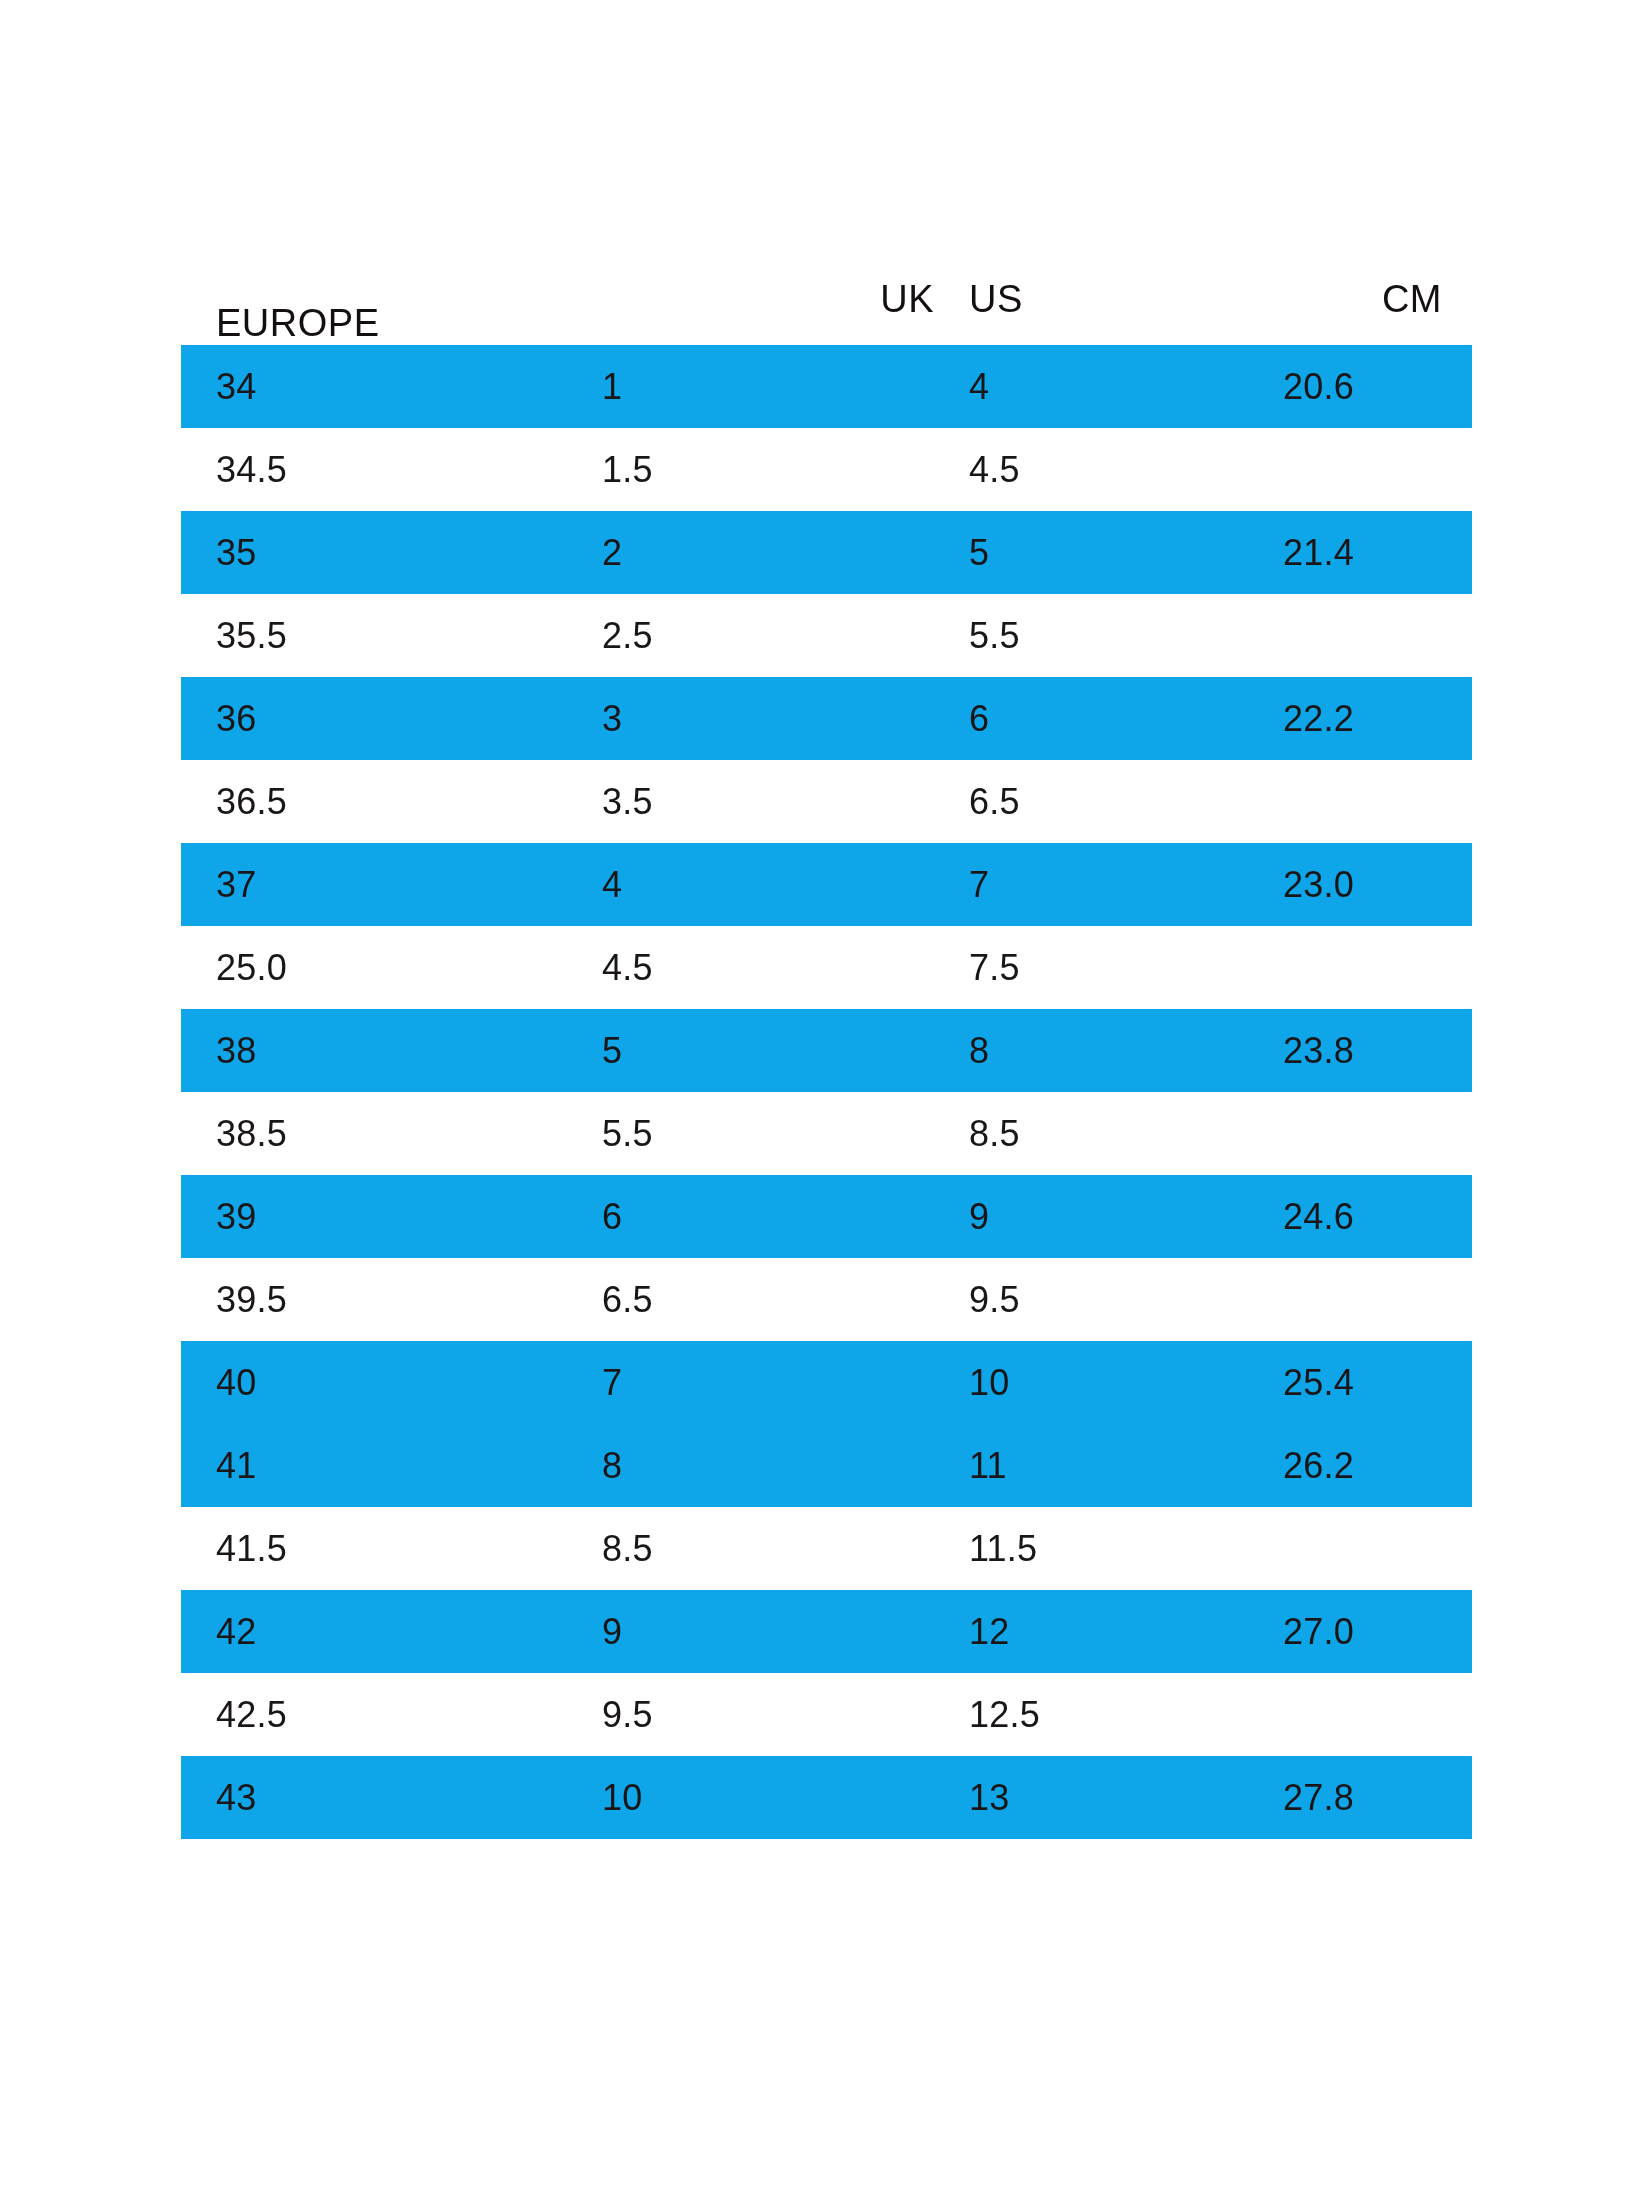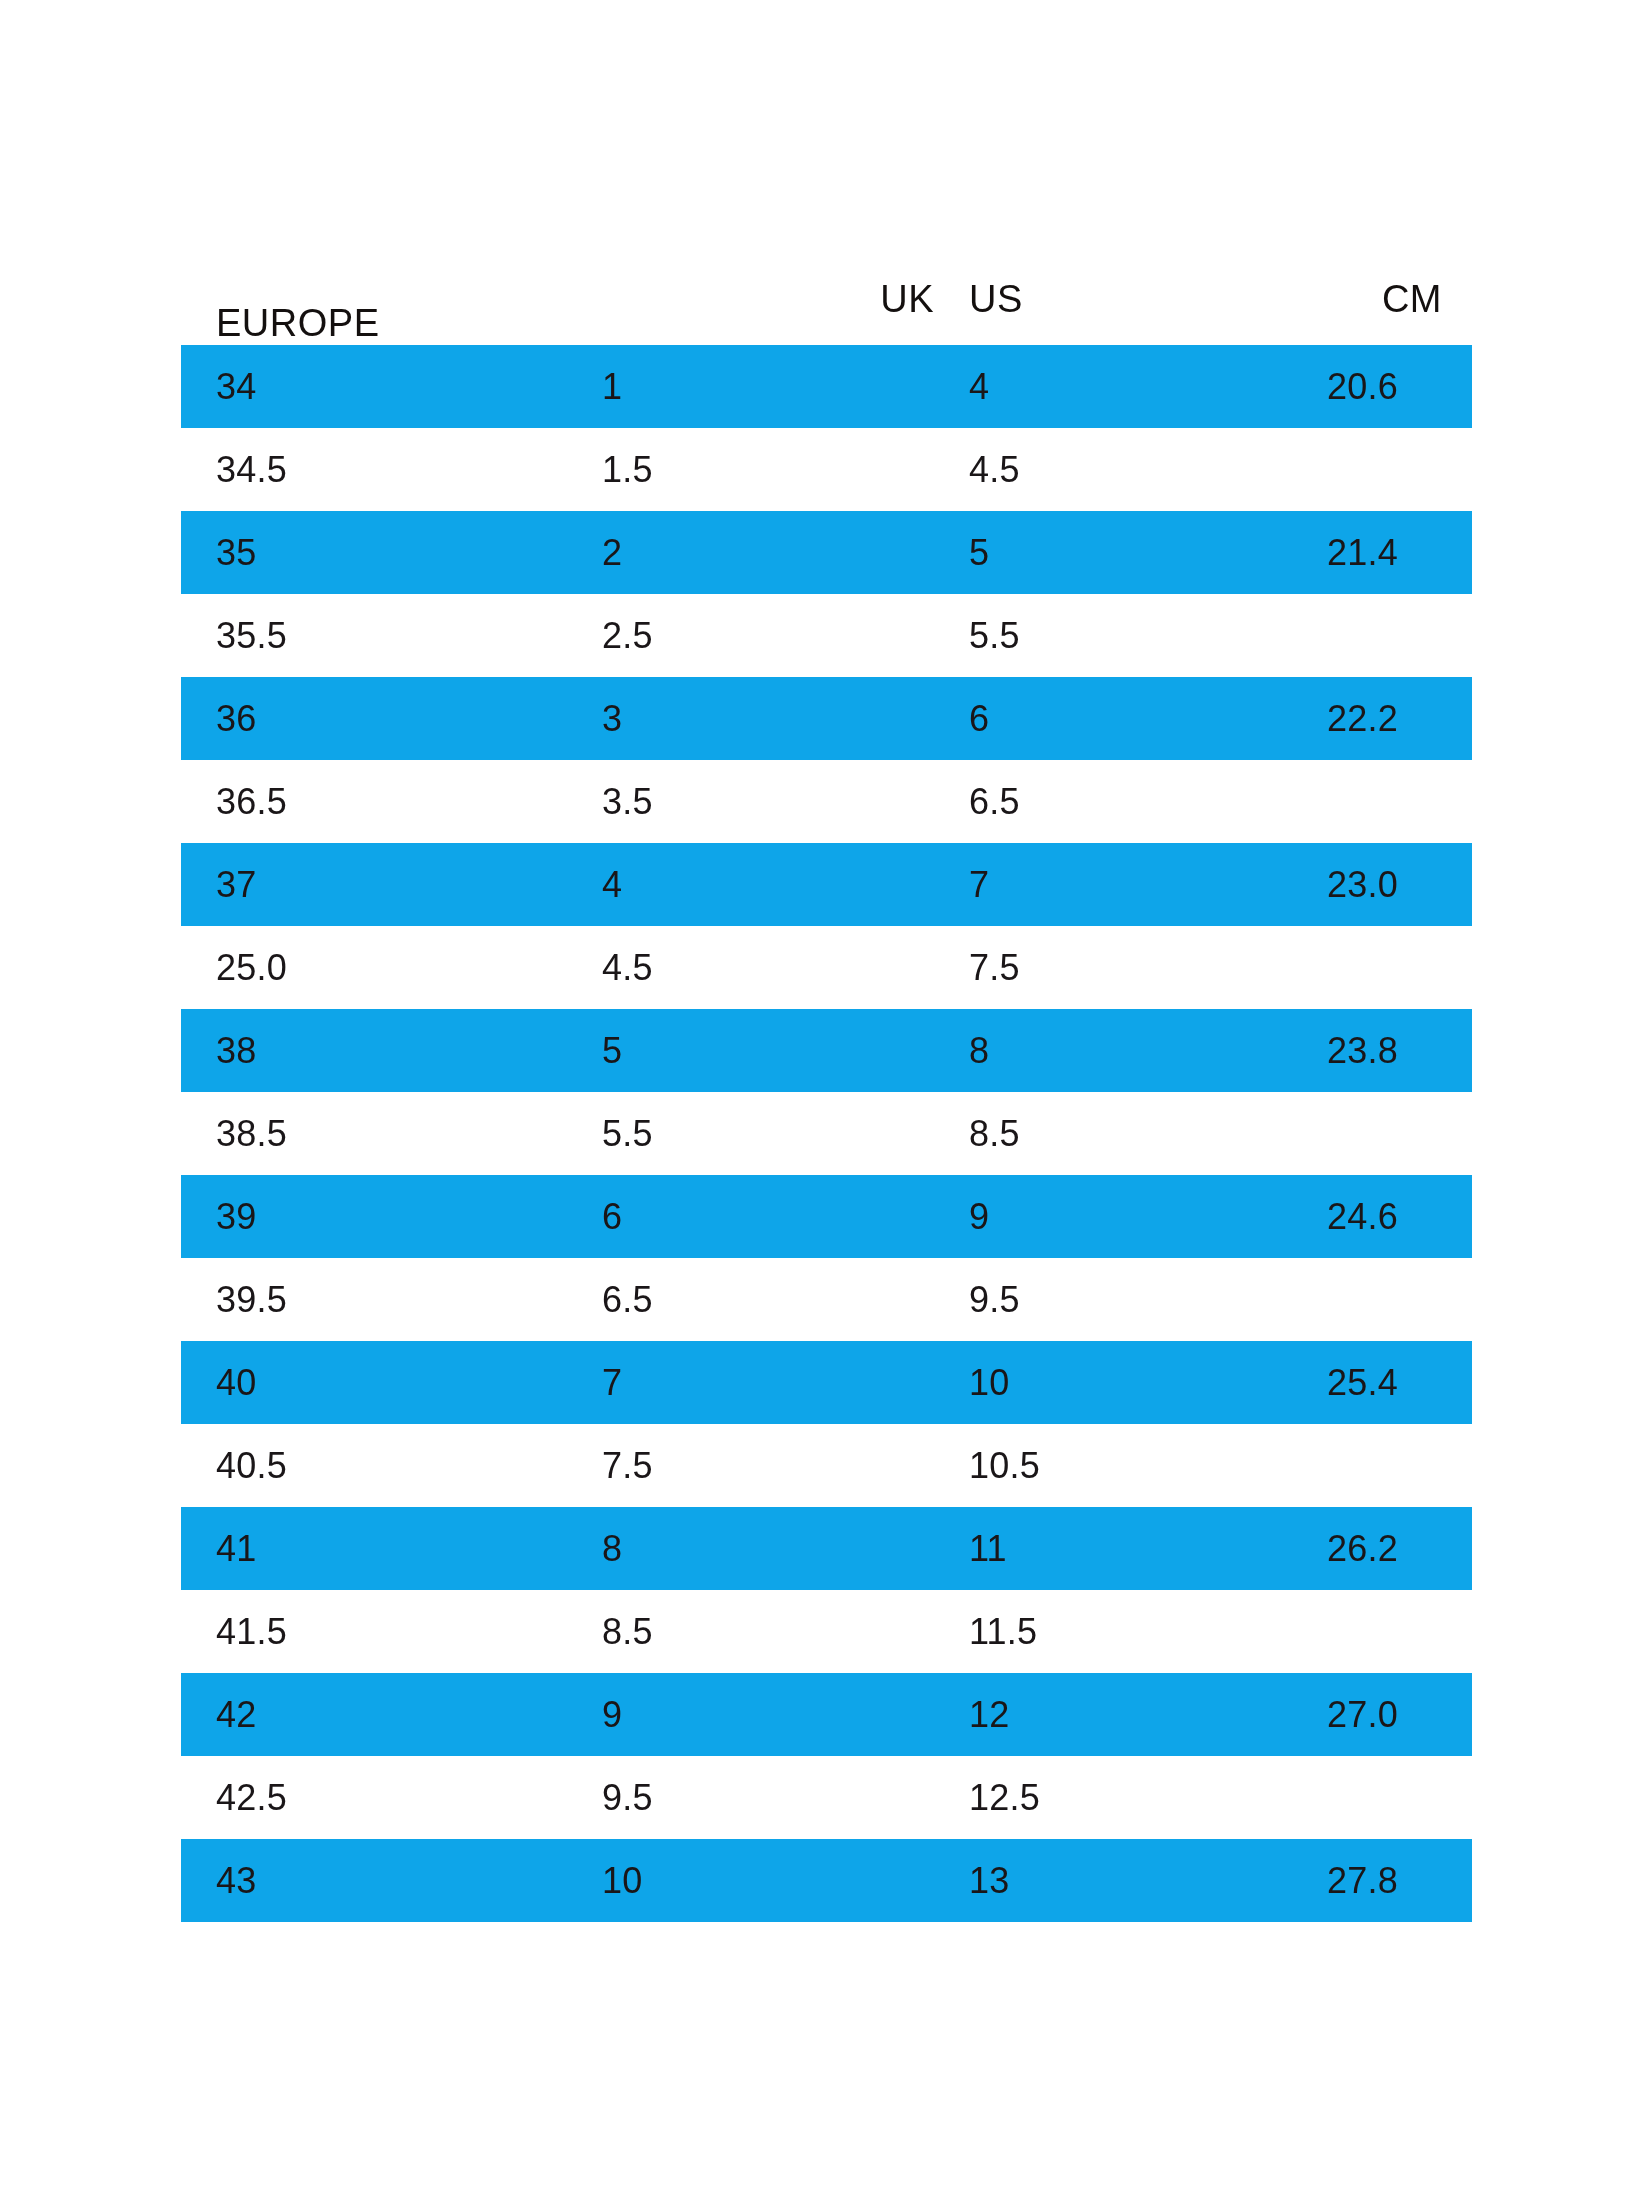--- a/index.html
+++ b/index.html
@@ -79,21 +79,21 @@
     letter-spacing: 0.2px;
     color: #1a1618;
   }
   .cell {
     display: block;
     line-height: 1;
   }
   td.c-europe .cell { padding-left: 35px; text-align: left; }
   td.c-uk     .cell { padding-left: 35px; text-align: left; }
   td.c-us     .cell { padding-left: 35px; text-align: left; }
-  td.c-cm     .cell { padding-right: 30px; text-align: center; }
+  td.c-cm     .cell { padding-right: 30px; text-align: left; }
 </style>
 </head>
 <body>
 
 <div class="page">
 
   <table class="size-table">
     <colgroup>
       <col class="col-europe">
       <col class="col-uk">
@@ -293,34 +293,20 @@
           <td class="c-uk">
             <span class="cell">7</span>
           </td>
           <td class="c-us">
             <span class="cell">10</span>
           </td>
           <td class="c-cm">
             <span class="cell">25.4</span>
           </td>
         </tr>
-        <tr class="plain">
-          <td class="c-europe">
-            <span class="cell">40.5</span>
-          </td>
-          <td class="c-uk">
-            <span class="cell">7.5</span>
-          </td>
-          <td class="c-us">
-            <span class="cell">10.5</span>
-          </td>
-          <td class="c-cm">
-            <span class="cell"></span>
-          </td>
-        </tr>
         <tr class="shaded">
           <td class="c-europe">
             <span class="cell">41</span>
           </td>
           <td class="c-uk">
             <span class="cell">8</span>
           </td>
           <td class="c-us">
             <span class="cell">11</span>
           </td>

